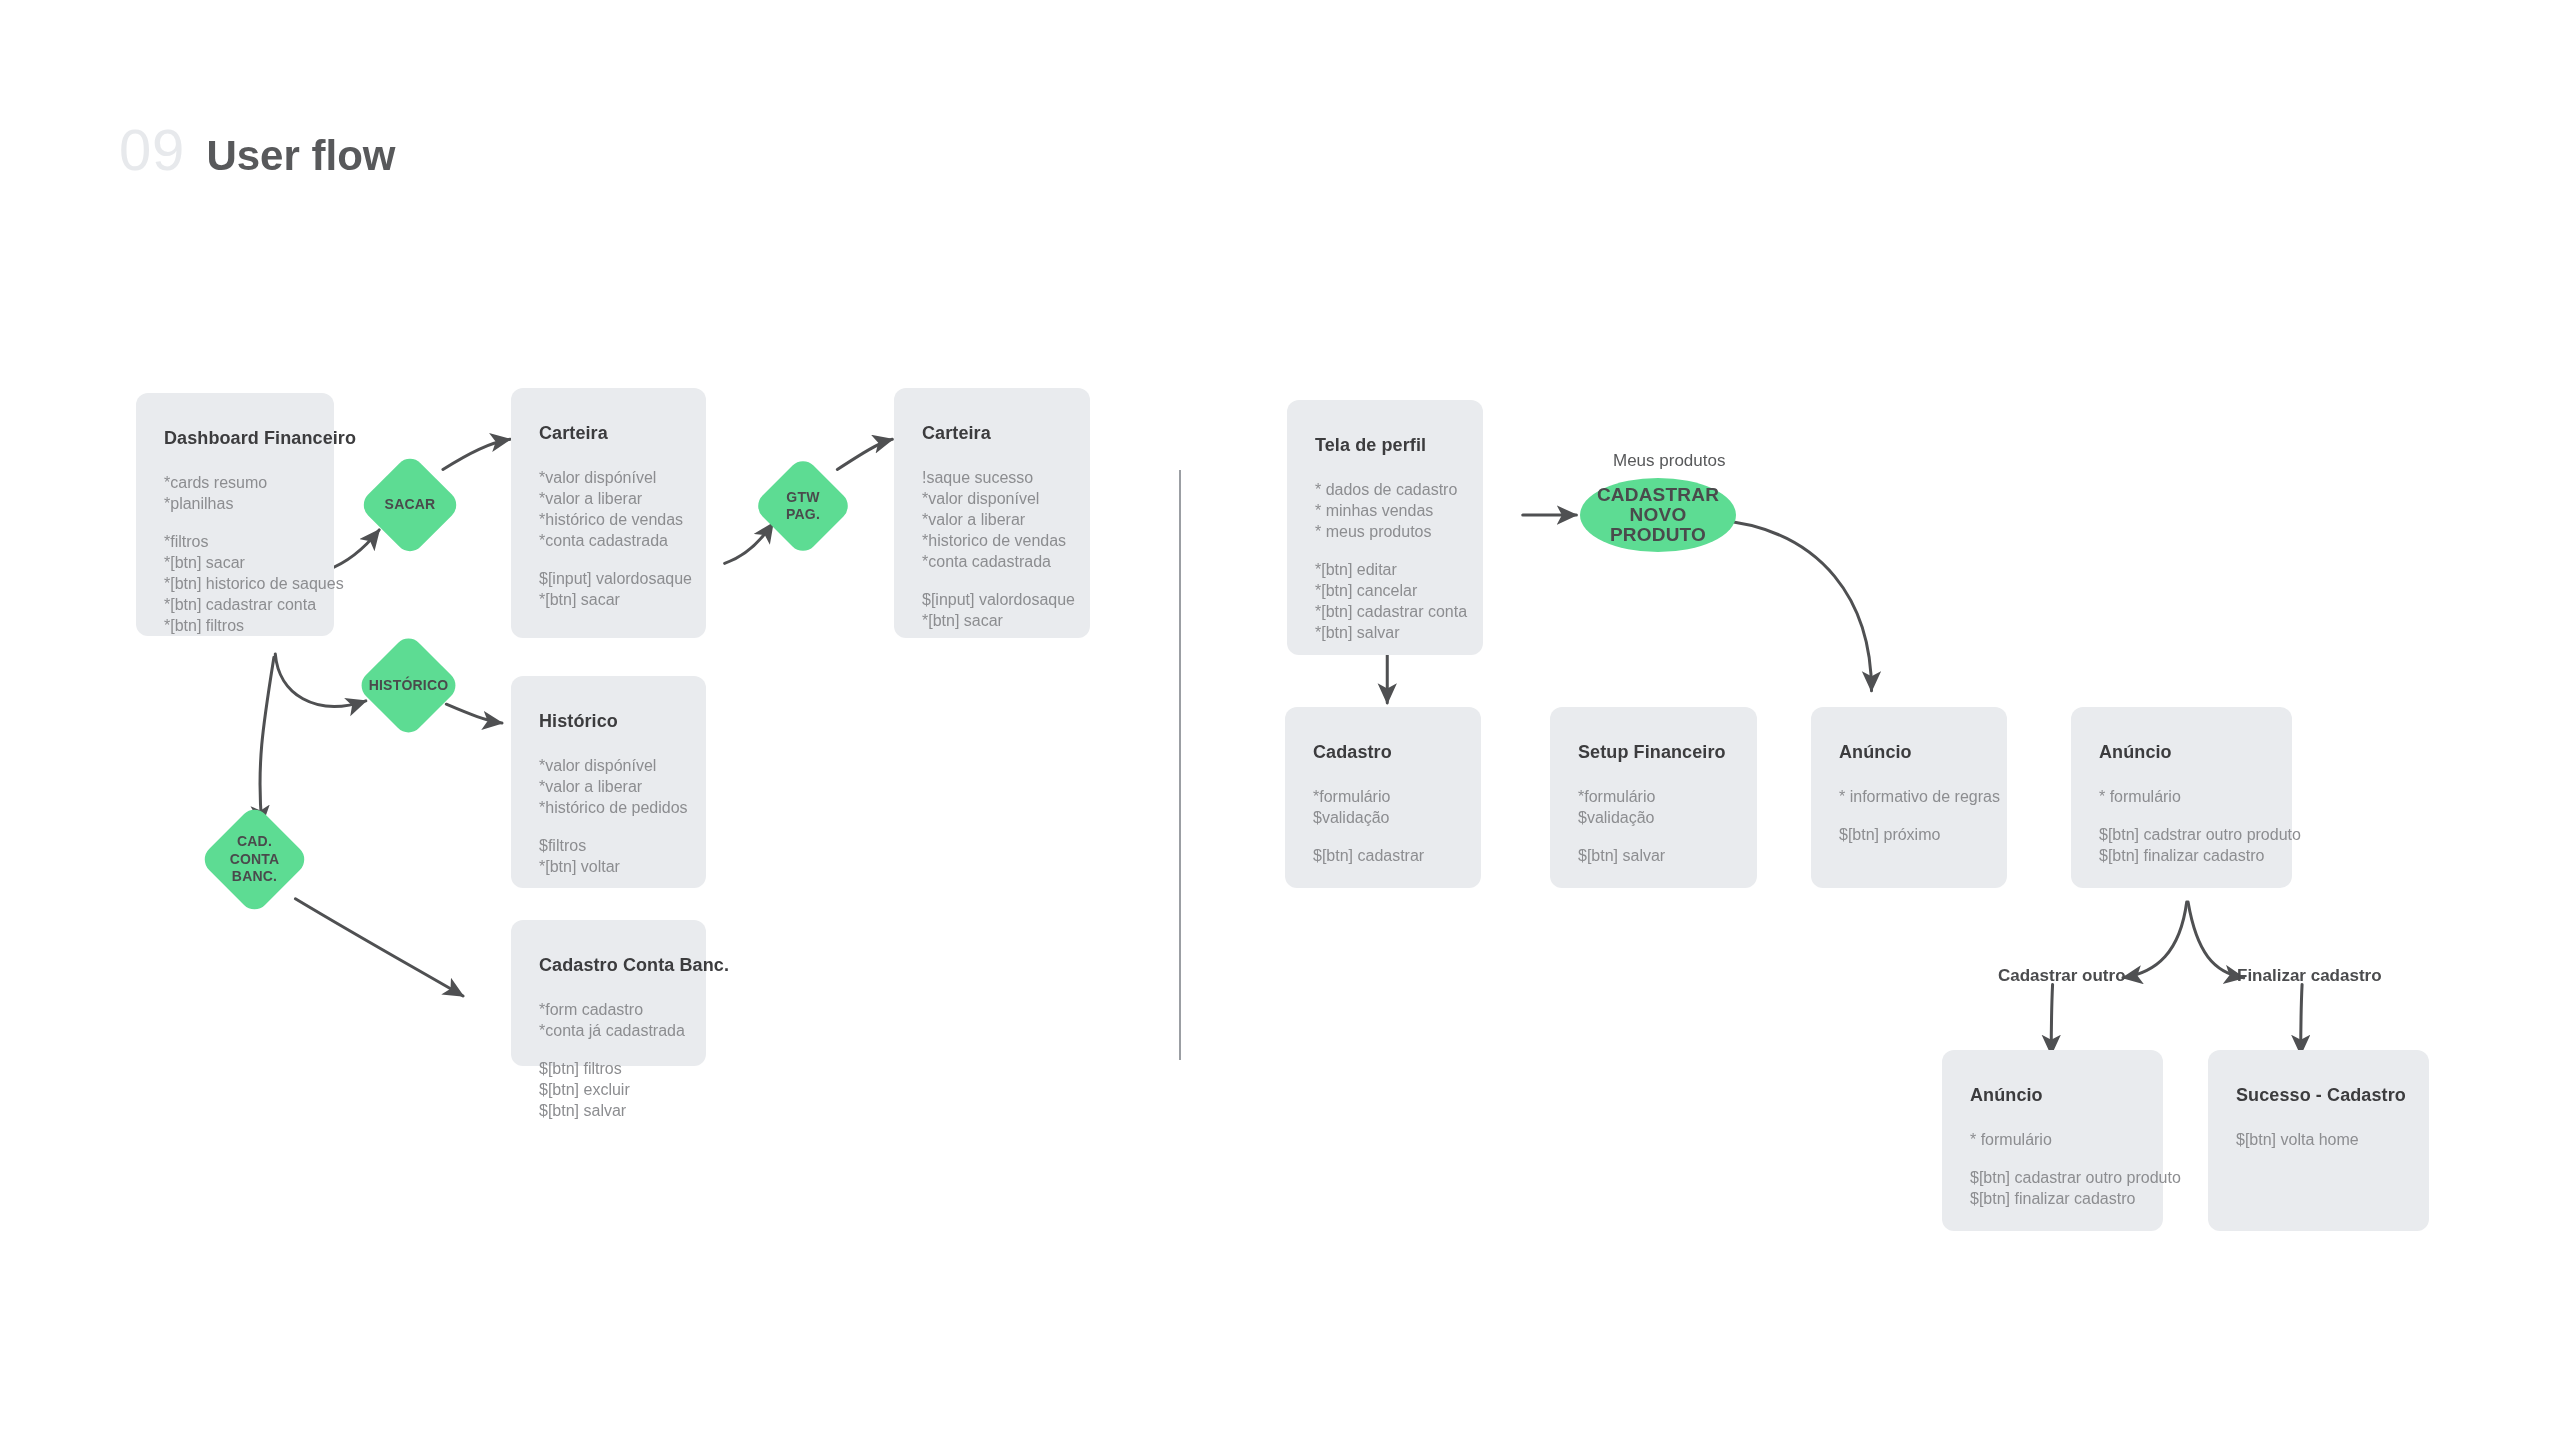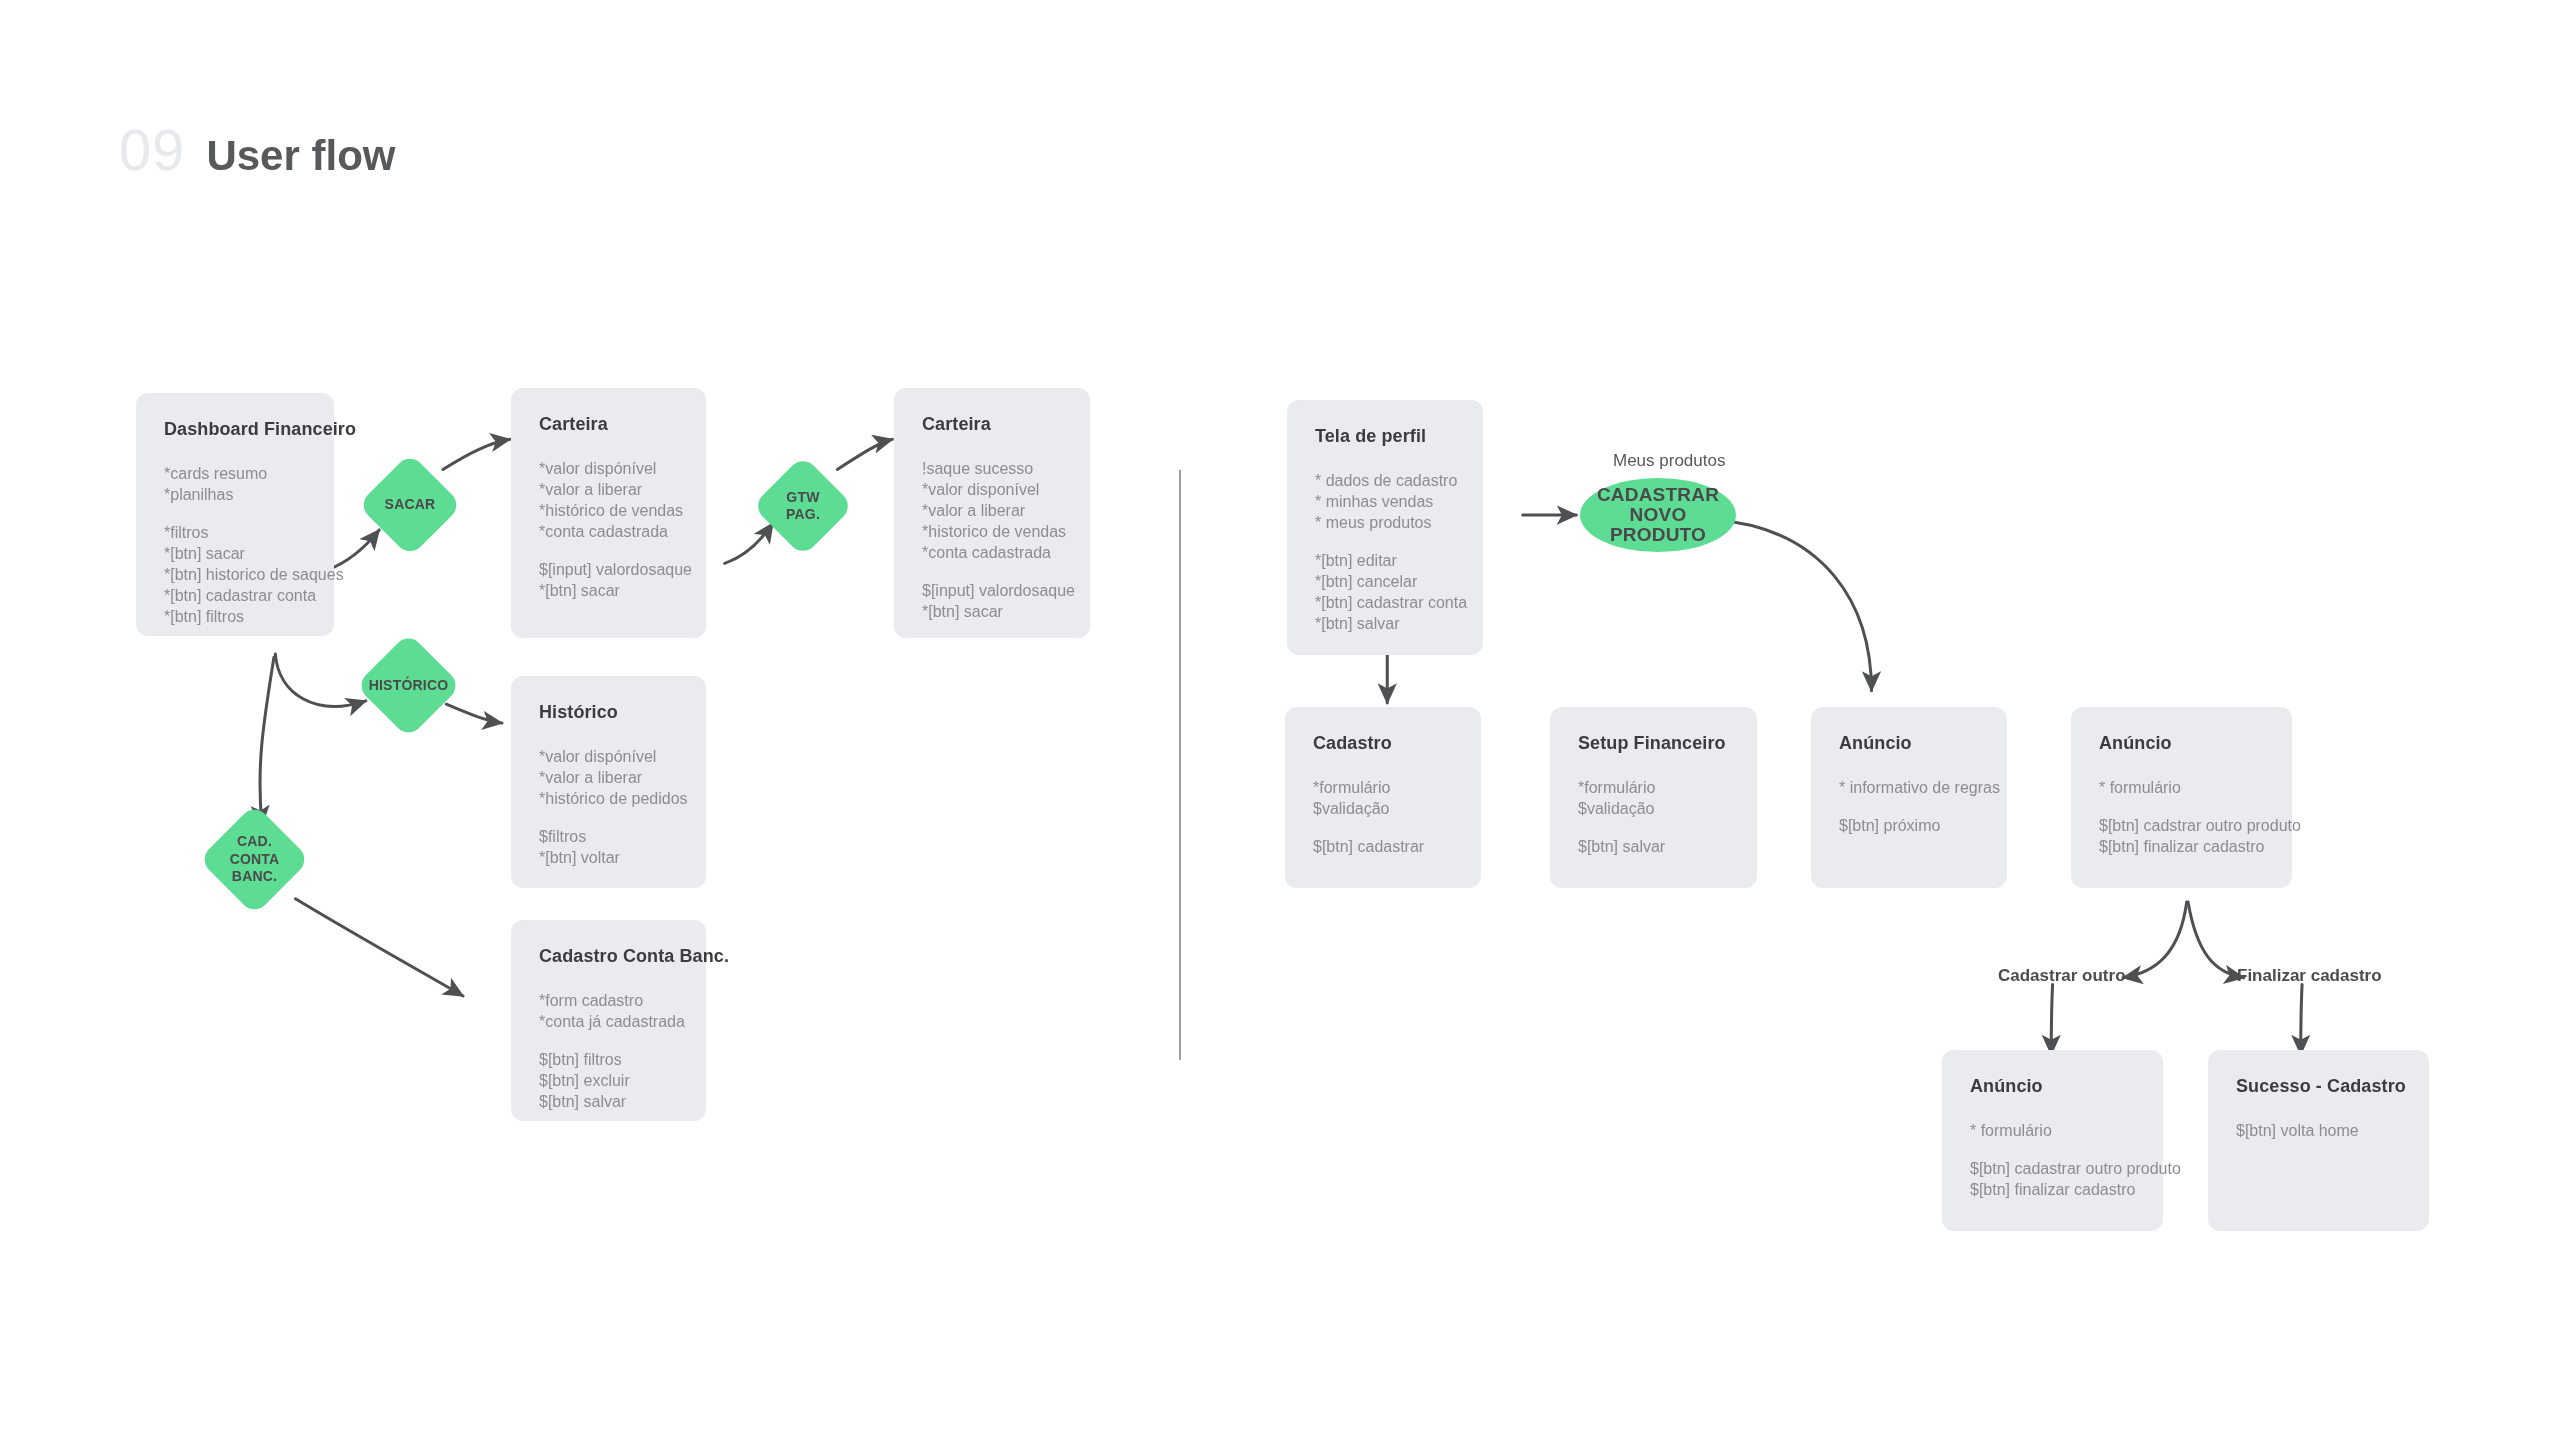--- a/index.html
+++ b/index.html
@@ -13,21 +13,21 @@
   .hdr{position:absolute;left:119px;top:121px;display:flex;align-items:baseline;gap:21.5px;}
   .hdr-num{font-size:58px;color:#e7e9ec;font-weight:400;letter-spacing:0.7px;line-height:1;}
   .hdr-title{font-size:42px;color:#58595b;font-weight:700;line-height:1;}
 
   
   .card{
     position:absolute;background:#e9ebee;border-radius:12px;
     box-sizing:border-box;padding:25.5px 28px;
   }
   .card-title{
-    font-size:18px;font-weight:700;color:#3c3c3e;margin:0 0 23px 0;
+    font-size:18px;font-weight:700;color:#3c3c3e;margin:9px 0 23px 0;
     letter-spacing:0.1px;white-space:nowrap;
   }
   .card-line{font-size:16px;color:#8c8d90;line-height:21px;white-space:nowrap;}
   .card-gap{height:17.4px;}
 
   
   .diamond{
     position:absolute;background:#5ddc93;border-radius:14.8px;
     transform:rotate(45deg);
   }
@@ -150,21 +150,21 @@
   <div class="card" style="left:511px;top:676px;width:195px;height:212px;">
     <div class="card-title">Histórico</div>
     <div class="card-line">*valor dispónível</div>
     <div class="card-line">*valor a liberar</div>
     <div class="card-line">*histórico de pedidos</div>
     <div class="card-gap"></div>
     <div class="card-line">$filtros</div>
     <div class="card-line">*[btn] voltar</div>
   </div>
 
-  <div class="card" style="left:511px;top:920px;width:195px;height:201px;padding-left:28px;">
+  <div class="card" style="left:511px;top:920px;width:195px;height:146px;padding-left:28px;">
     <div class="card-title">Cadastro Conta Banc.</div>
     <div class="card-line">*form cadastro</div>
     <div class="card-line">*conta já cadastrada</div>
     <div class="card-gap"></div>
     <div class="card-line">$[btn] filtros</div>
     <div class="card-line">$[btn] excluir</div>
     <div class="card-line">$[btn] salvar</div>
   </div>
 
   <div class="diamond" style="left:373px;top:468px;width:74px;height:74px;">

